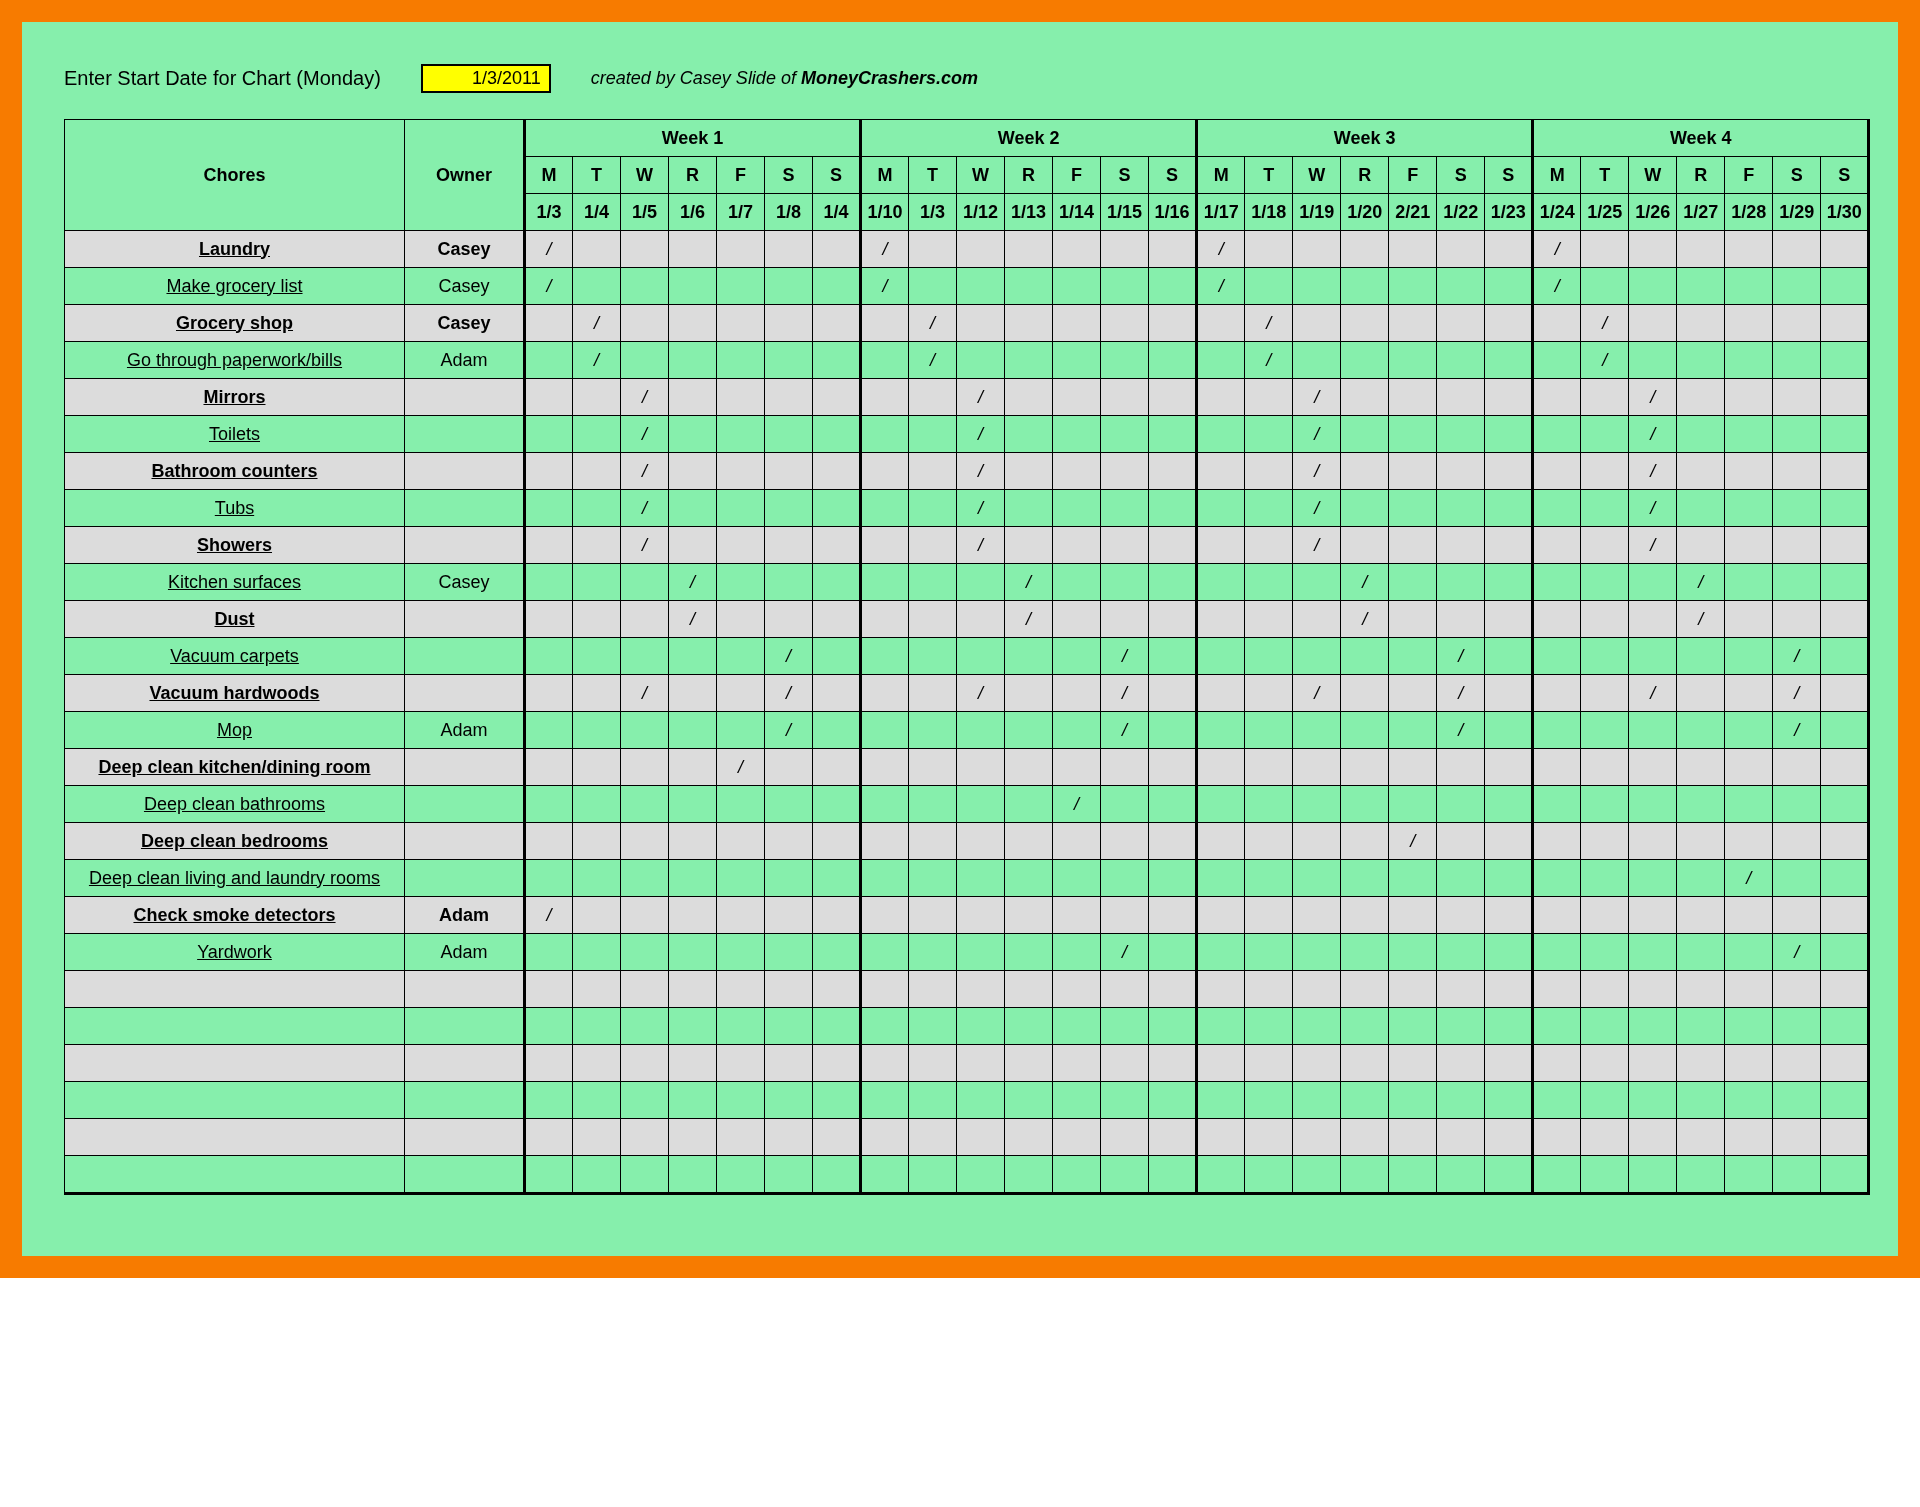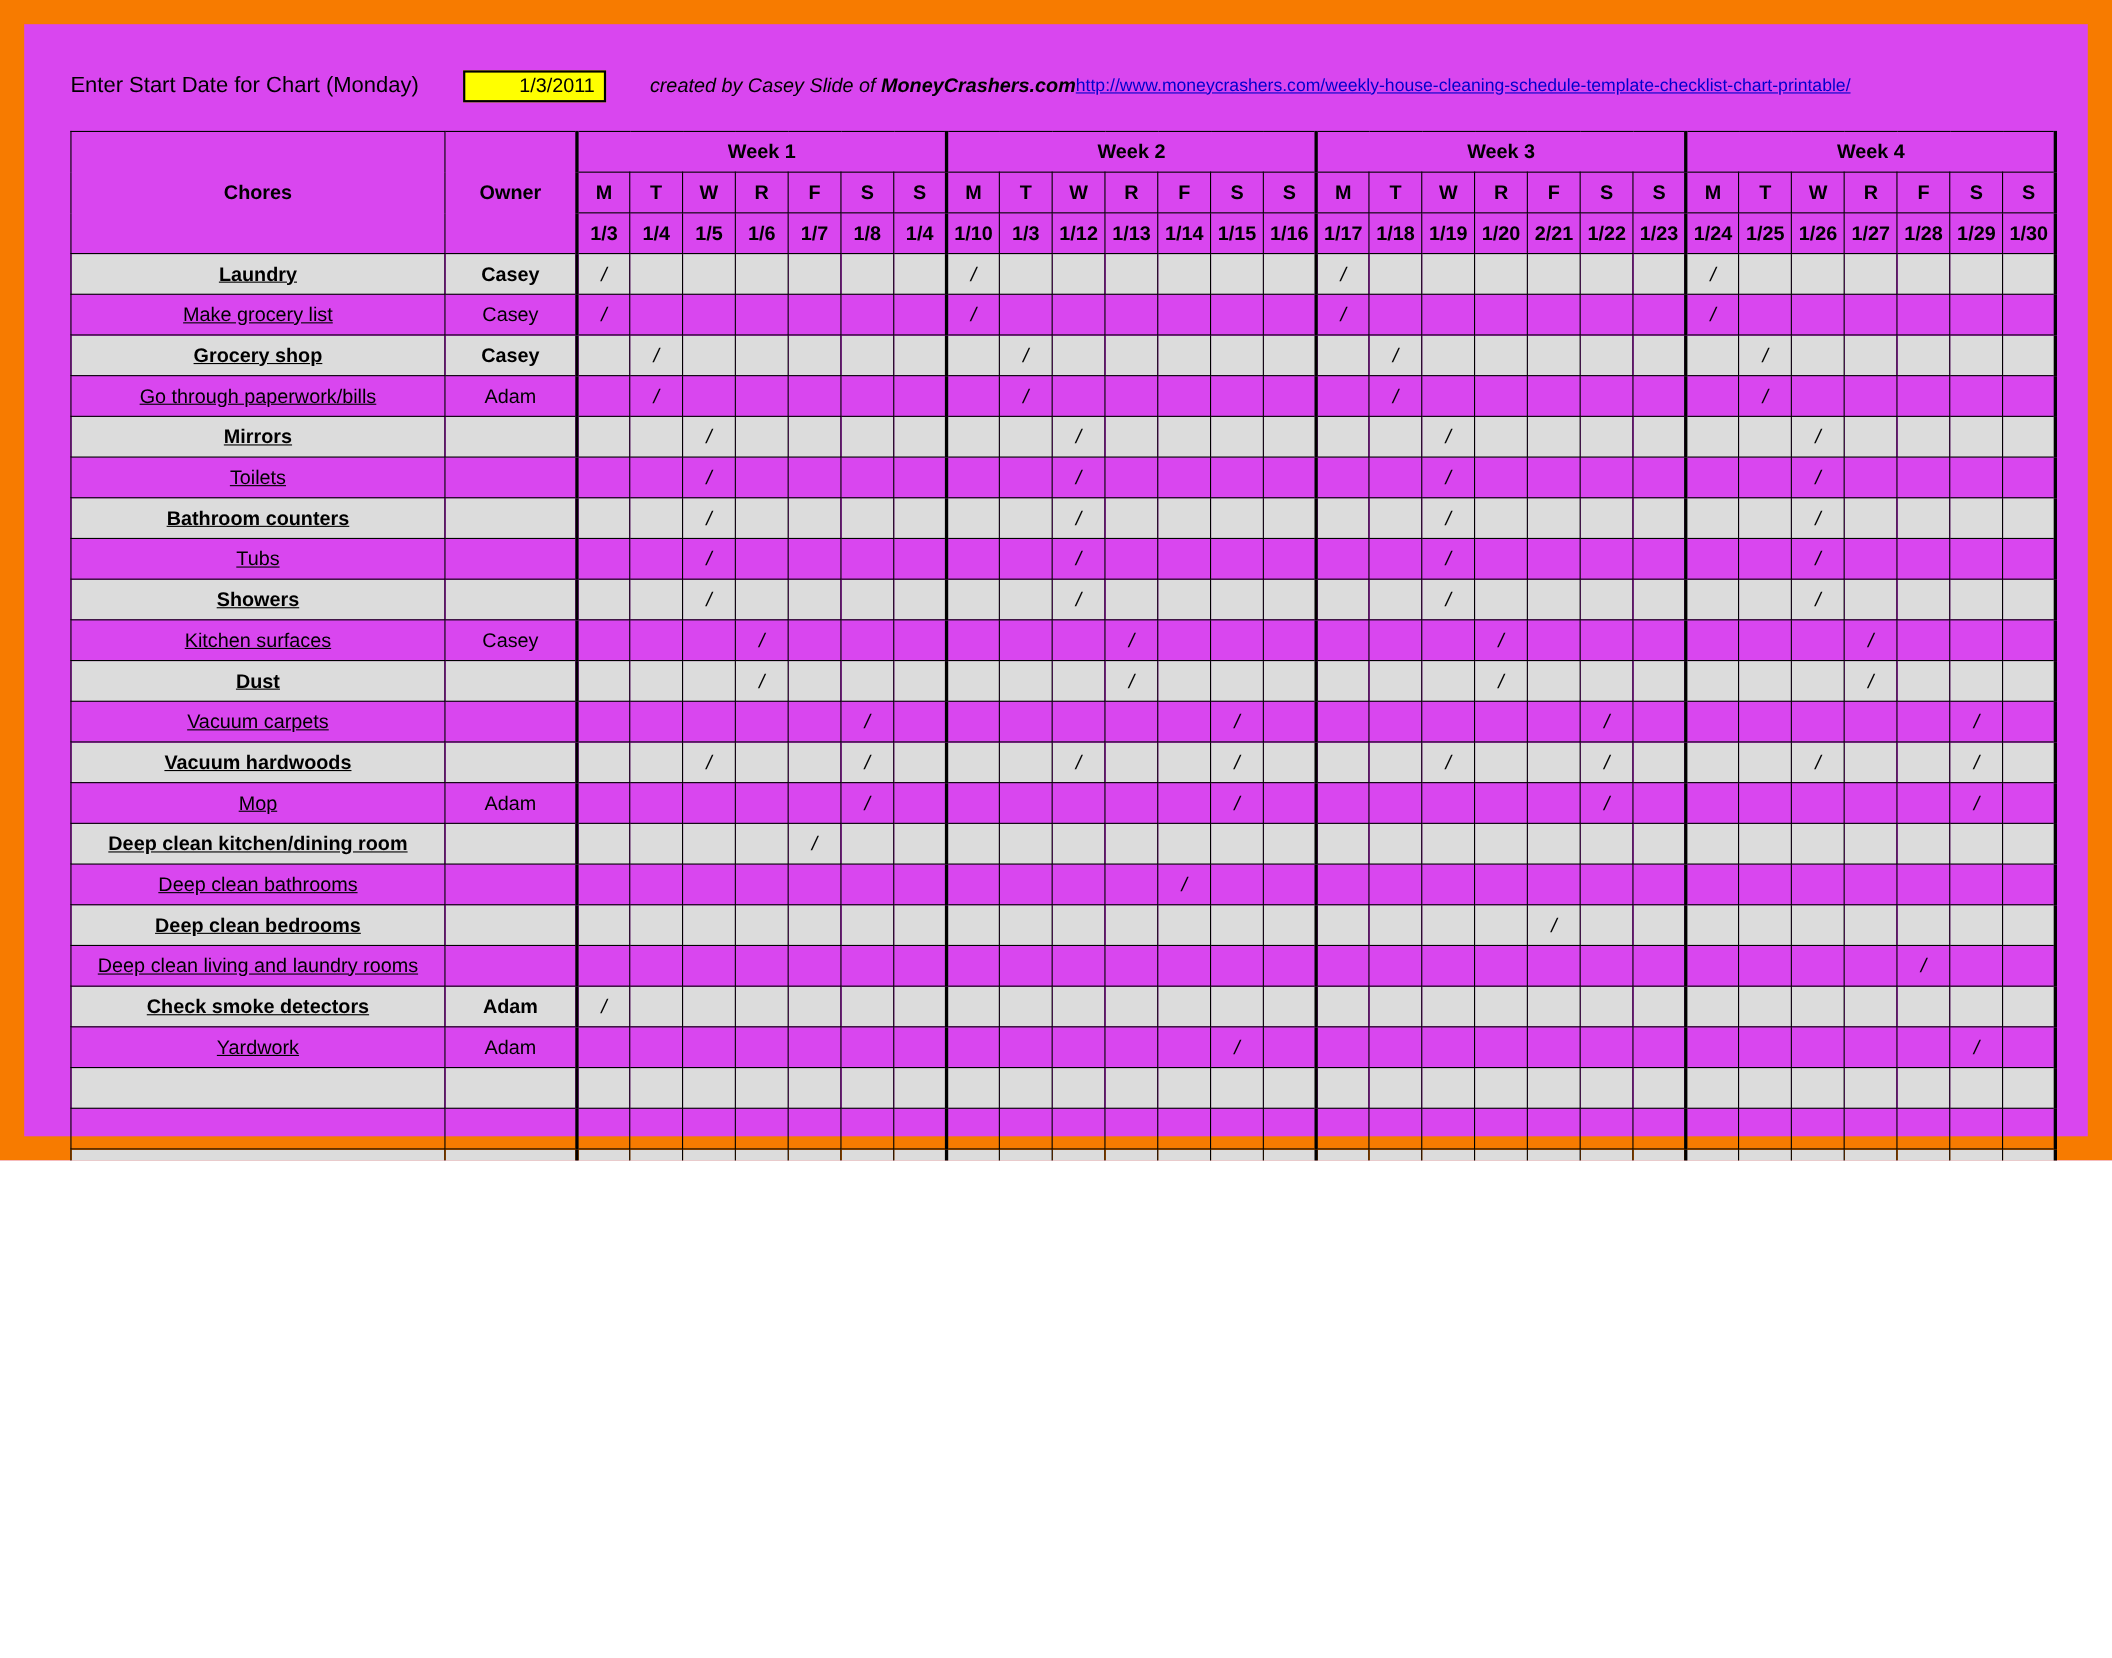--- a/index.html
+++ b/index.html
@@ -3,24 +3,24 @@
 <meta charset="utf-8">
 <style>
   body {
     margin: 0;
     padding: 0;
     font-family: Arial, Helvetica, sans-serif;
     background: #fff;
   }
   .outer-frame {
     width: 1920px;
-    height: 1055px;
+    height: 1278px;
     box-sizing: border-box;
     border: 22px solid #f77b00;
-    background: #d946ef;
+    background: #86efac;
     position: relative;
   }
   .sheet {
     position: absolute;
     top: 42px;
     left: 42px;
     right: 42px;
   }
   .top-bar {
     display: flex;
@@ -128,21 +128,20 @@
 
 <div class="outer-frame">
   <div class="sheet">
 
     <div class="top-bar">
       <span class="top-label">Enter Start Date for Chart (Monday)</span>
       <span class="date-cell">1/3/2011</span>
       <span class="credit">
         <span>created by Casey Slide of </span><span class="bold">MoneyCrashers.com</span>
       </span>
-      <a class="link" href="#">http://www.moneycrashers.com/weekly-house-cleaning-schedule-template-checklist-chart-printable/</a>
     </div>
 
     <table class="chart">
       <colgroup>
         <col class="chore-col">
           <col class="owner-col">
         <col class="day-col">
           <col class="day-col">
           <col class="day-col">
           <col class="day-col">

